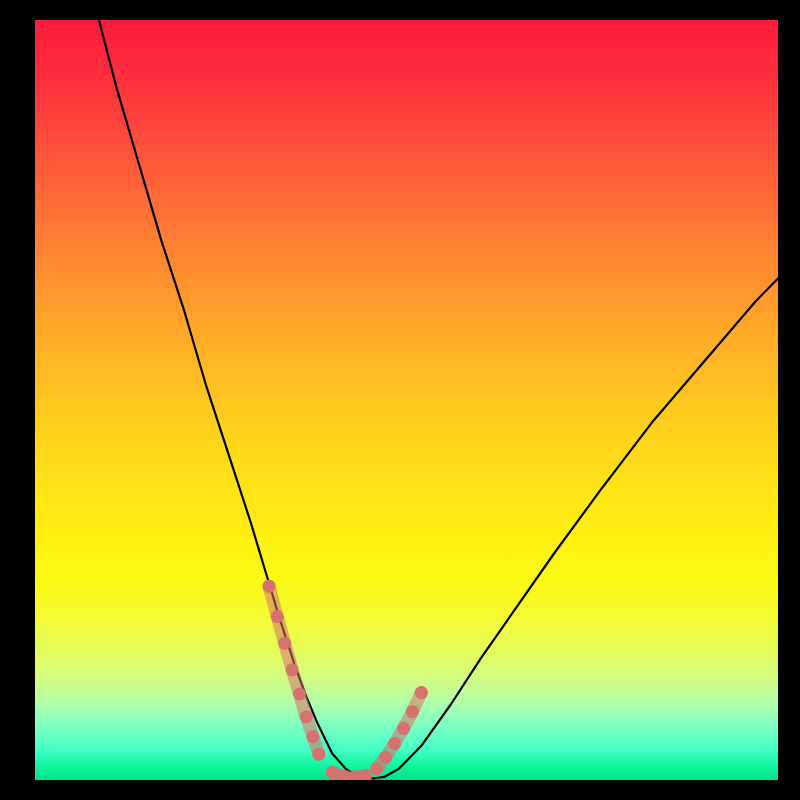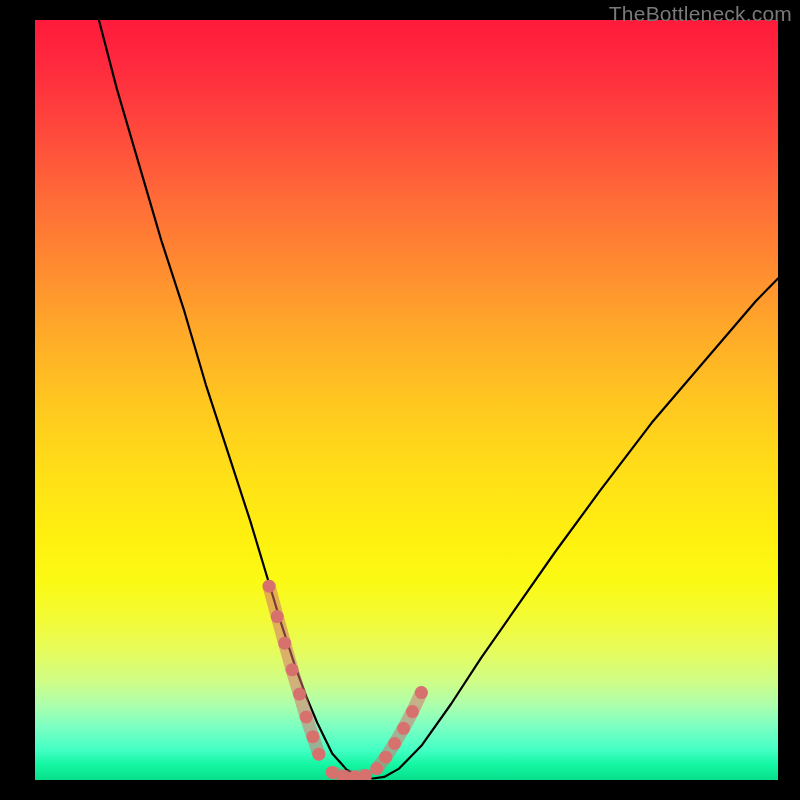--- a/index.html
+++ b/index.html
@@ -92,14 +92,13 @@
           <circle cx="330.63" cy="755.44" r="6.50" fill="#d6716e"></circle>
           <circle cx="341.78" cy="748.60" r="6.50" fill="#d6716e"></circle>
           <circle cx="350.70" cy="737.20" r="6.50" fill="#d6716e"></circle>
           <circle cx="359.61" cy="723.52" r="6.50" fill="#d6716e"></circle>
           <circle cx="368.53" cy="708.32" r="6.50" fill="#d6716e"></circle>
           <circle cx="377.44" cy="691.60" r="6.50" fill="#d6716e"></circle>
           <circle cx="386.36" cy="672.60" r="6.50" fill="#d6716e"></circle>
         </g>
     </svg>
   </div>
-  <div class="watermark">TheBottleneck.com</div>
 </div>
 
 </body></html>

